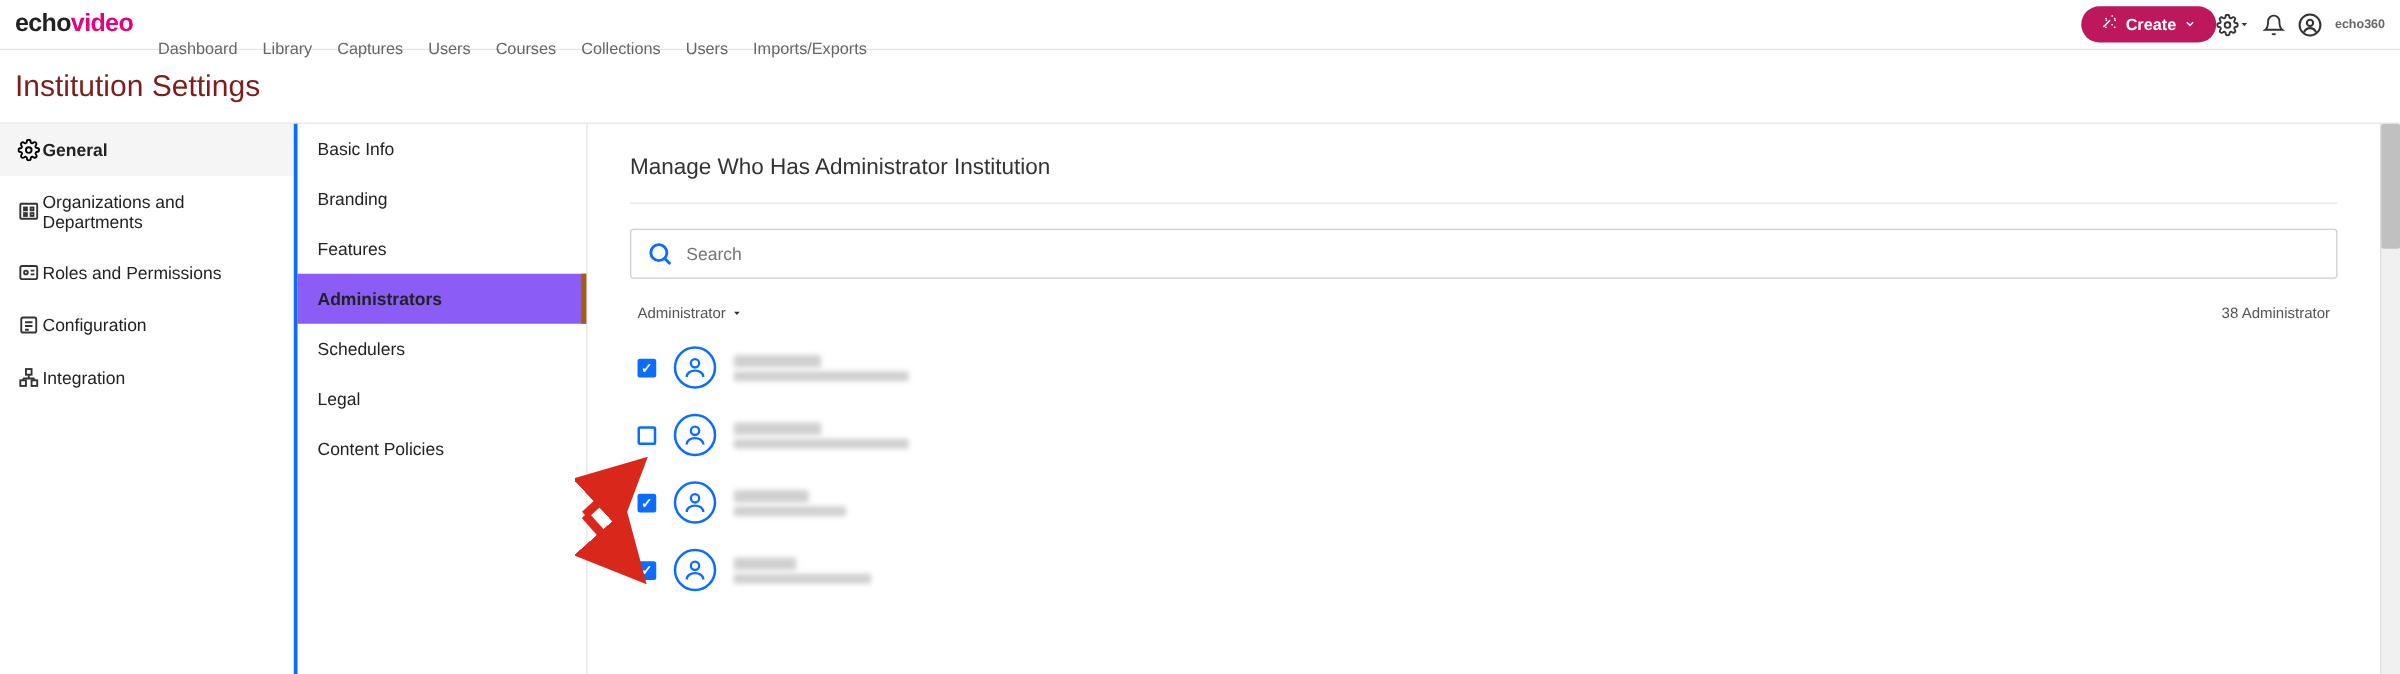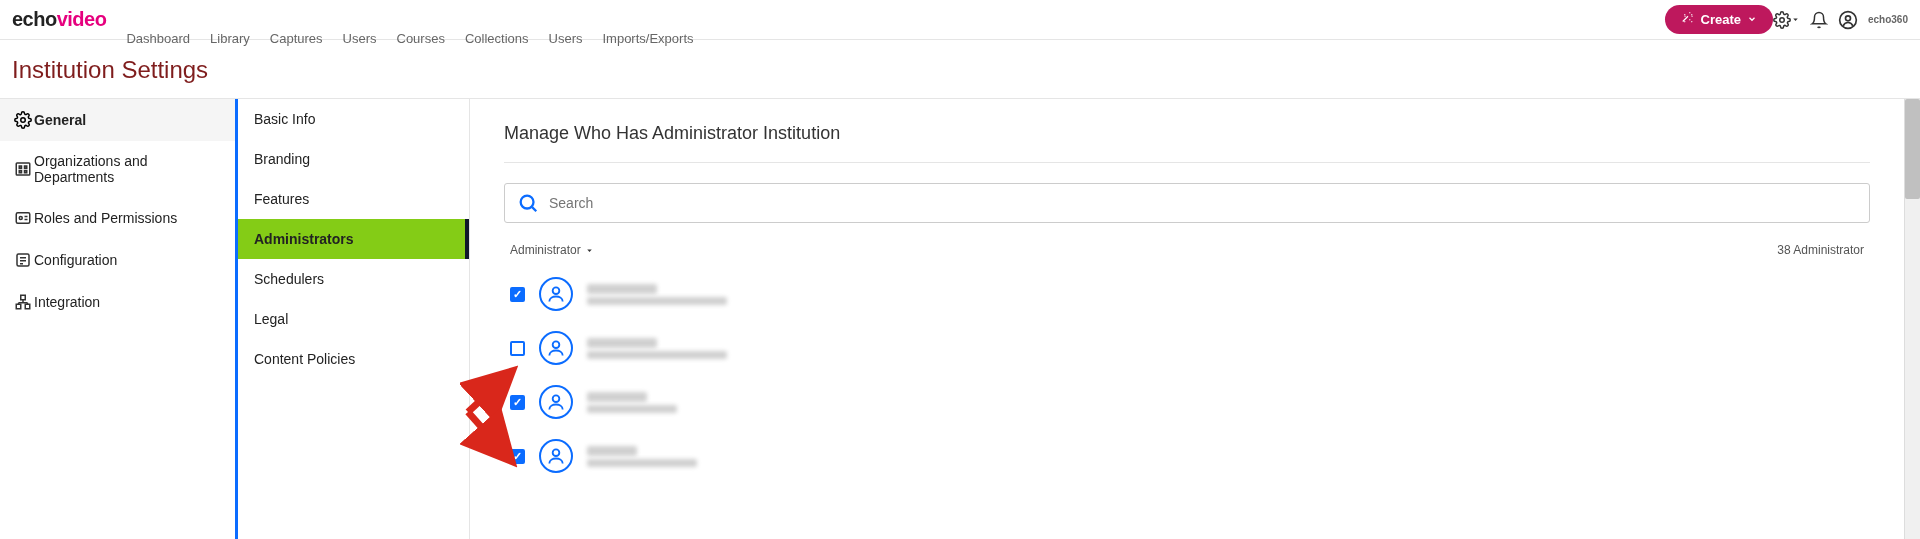--- a/index.html
+++ b/index.html
@@ -25,21 +25,21 @@
     
     
     .sidebar1 { width: 235px; }
     .sidebar1-item { display: flex; align-items: center; gap: 2px; padding: 12px 14px; cursor: pointer; font-size: 14px; color: #222; }
     .sidebar1-item.active { background: #f5f5f5; font-weight: 700; }
     .sidebar1-icon { width: 18px; height: 18px; flex-shrink: 0; }
     
     
     .sidebar2 { width: 235px; border-left: 3px solid #0b6cff; border-right: 1px solid #e5e5e5; }
     .sidebar2-item { padding: 12px 16px; cursor: pointer; font-size: 14px; color: #222; }
-    .sidebar2-item.active { background: #84cc16; font-weight: 700; border-right: 4px solid #0f172a; }
+    .sidebar2-item.active { background: #8b5cf6; font-weight: 700; border-right: 4px solid #a16207; }
     
     
     .content { flex: 1; padding: 24px 34px; position: relative; }
     .content-title { font-size: 18px; color: #333; margin-bottom: 18px; font-weight: 400; }
     
     .divider { border: none; border-top: 1px solid #e5e5e5; margin-bottom: 20px; }
     
     .search-box { display: flex; align-items: center; border: 1px solid #ccc; border-radius: 3px; padding: 8px 12px; margin-bottom: 20px; }
     .search-box svg { width: 22px; height: 22px; margin-right: 10px; }
     .search-box input { border: none; outline: none; flex: 1; font-size: 14px; color: #555; }

